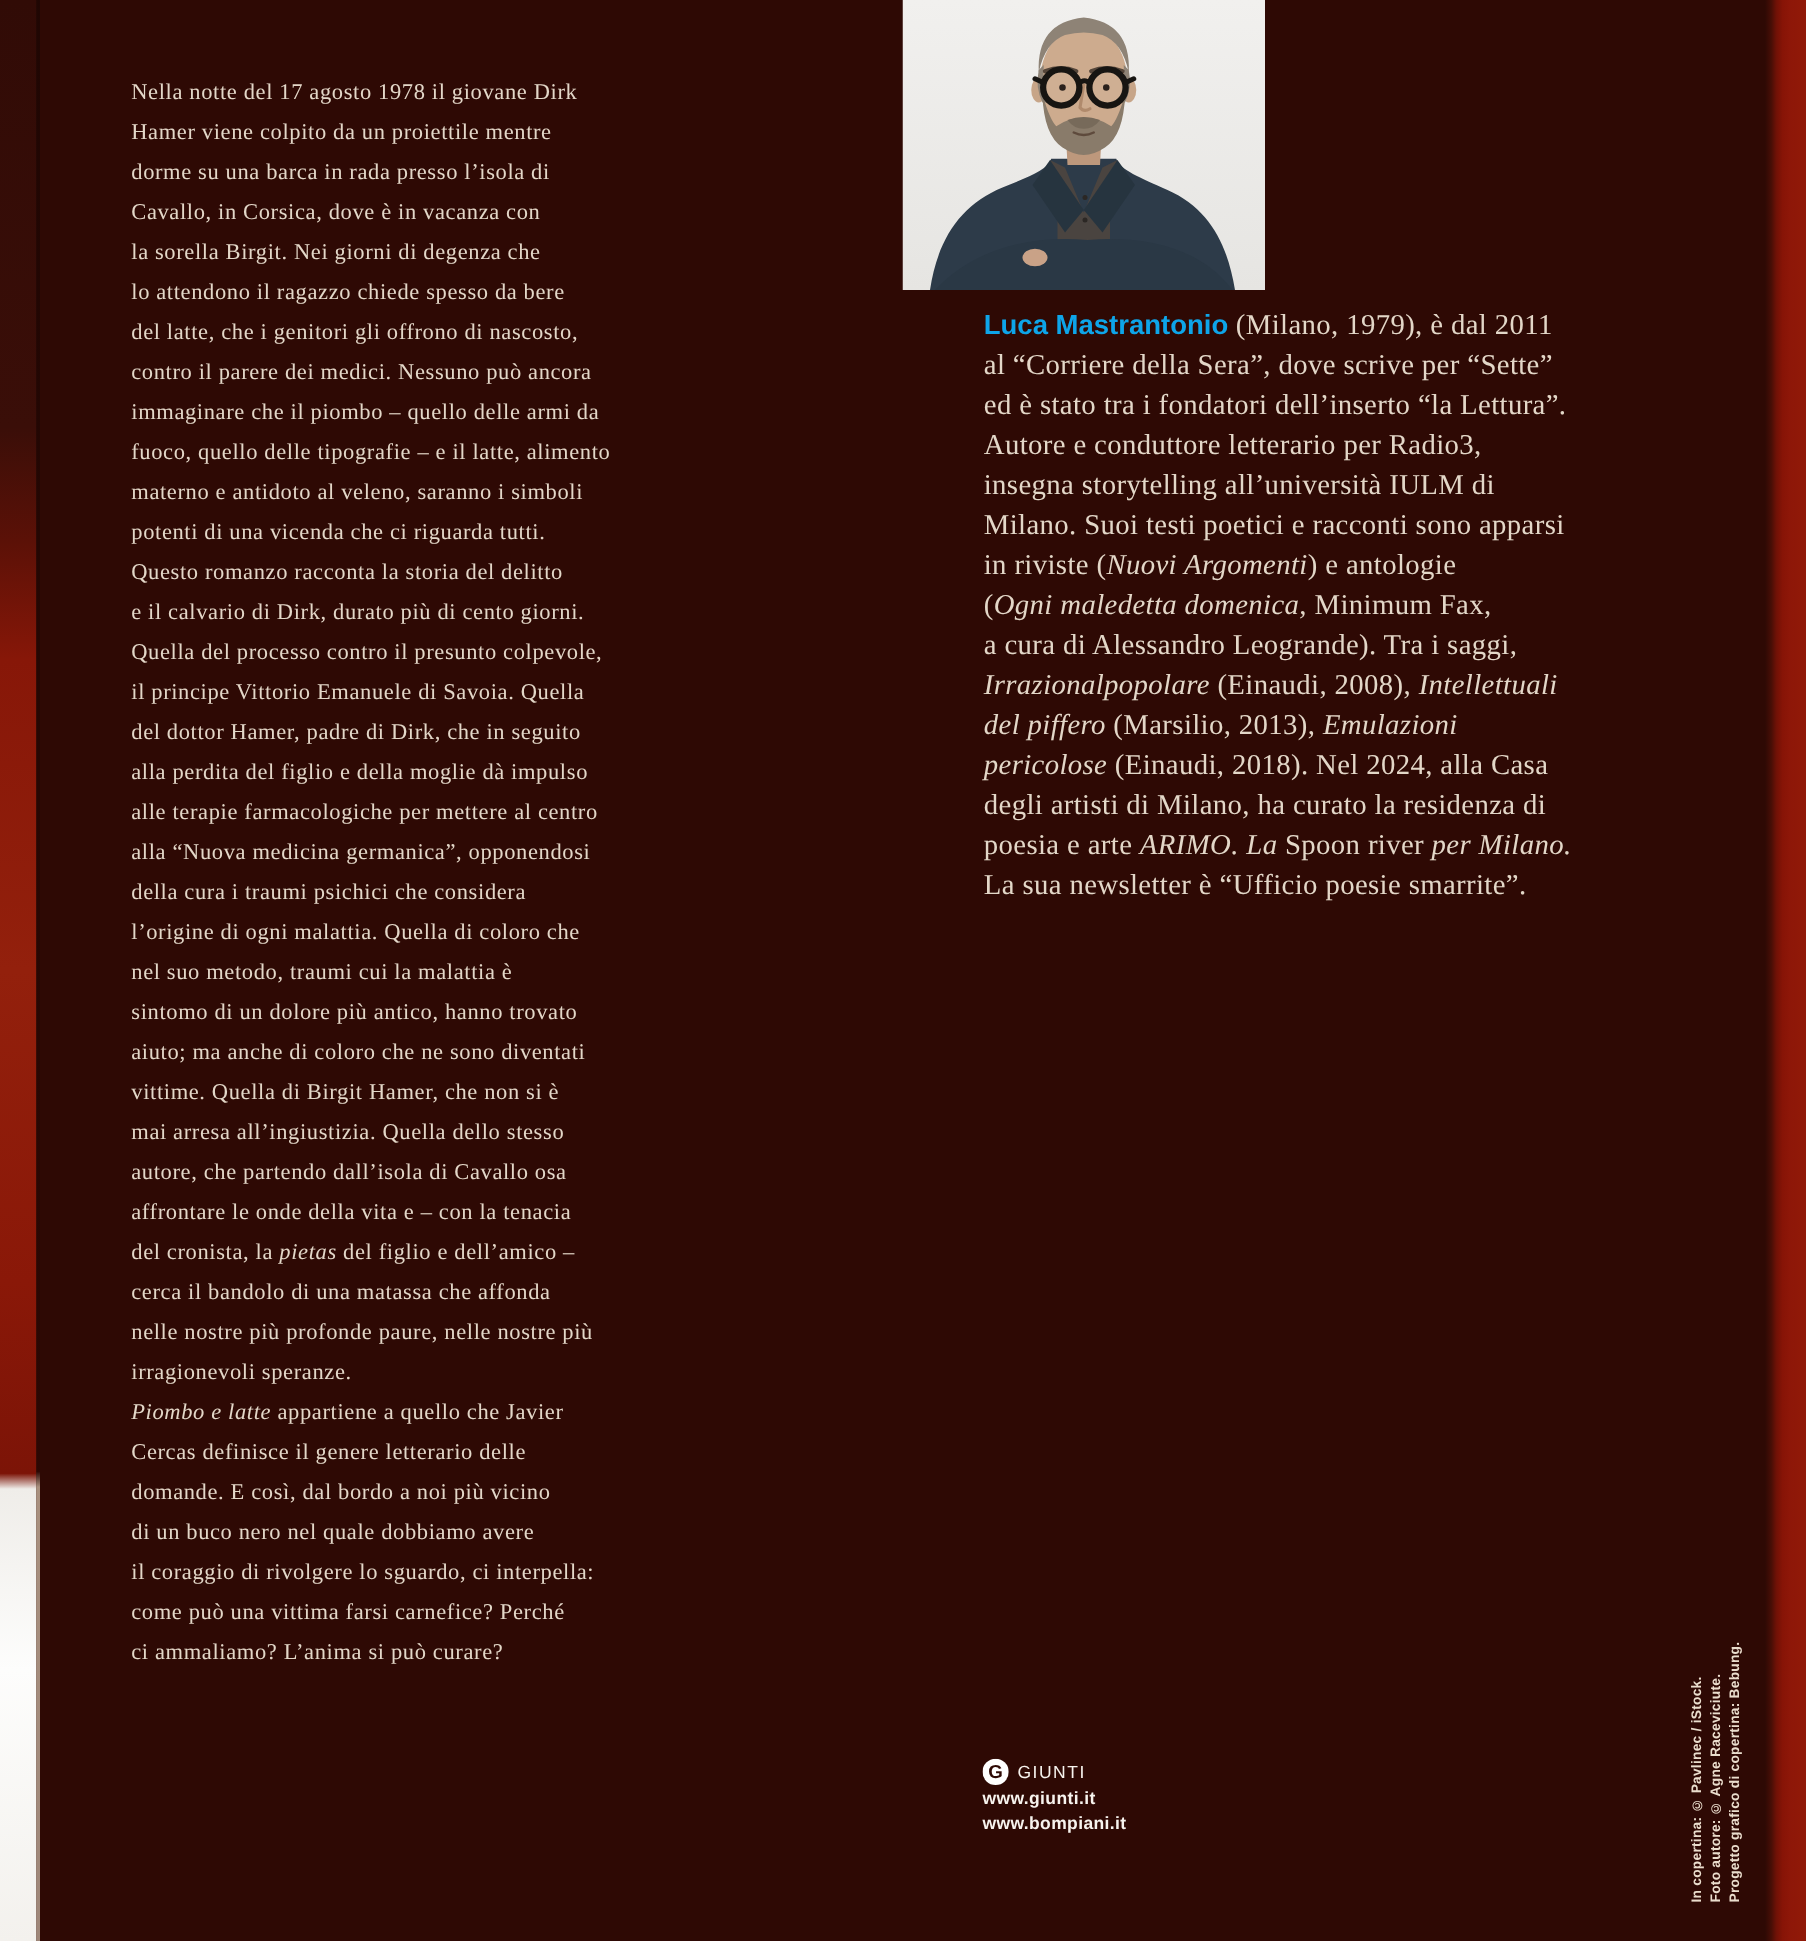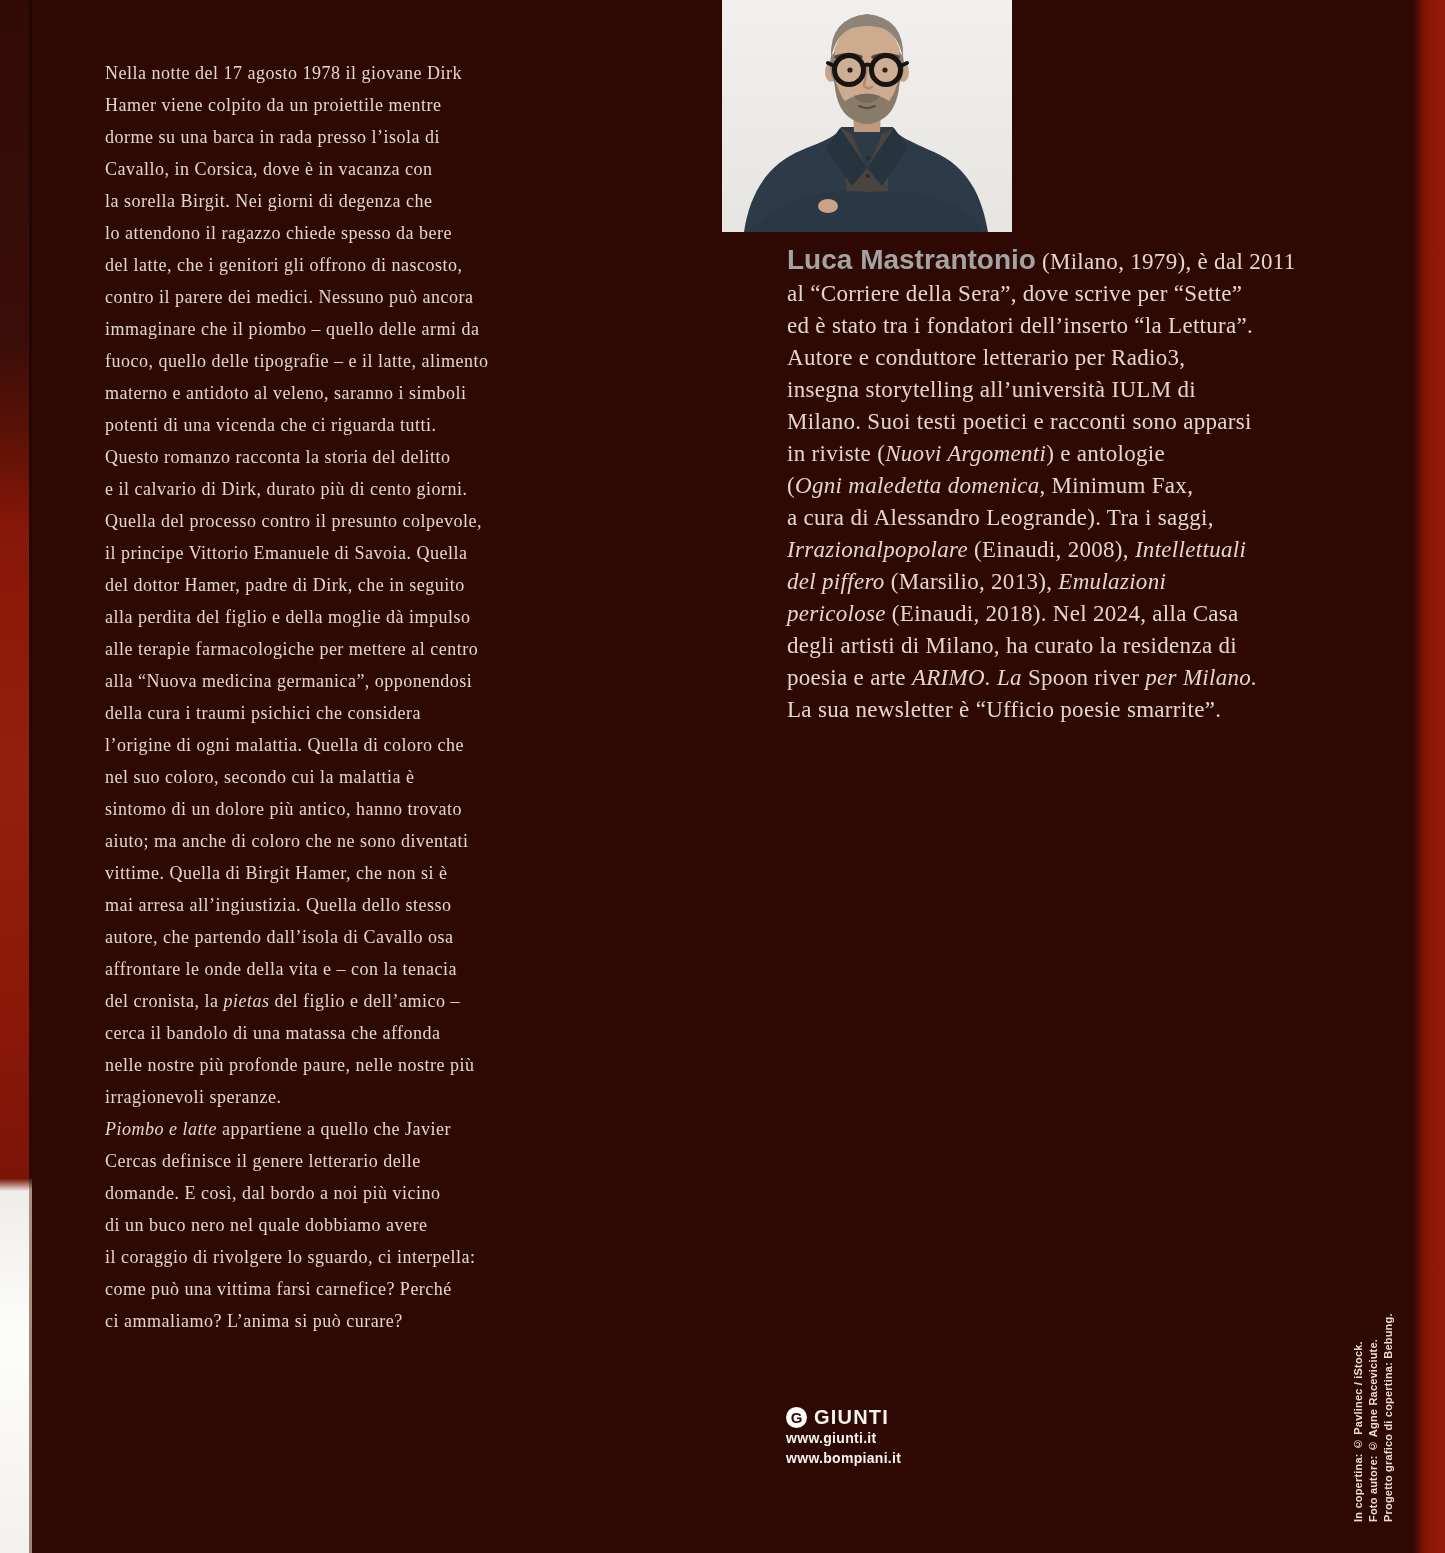--- a/index.html
+++ b/index.html
@@ -39,39 +39,39 @@
   .photo{
     position:absolute;left:722px;top:0;width:290px;height:232px;
   }
   
   .textblock{color:var(--body-text);}
   .tline{white-space:nowrap;}
   .seg-r{font-style:normal;}
   .seg-i{font-style:italic;margin-top:32px;}
   .seg-b{
     font-family:"Liberation Sans", sans-serif;font-weight:bold;
-    font-size:28px;color:#a3a3a3;letter-spacing:0px;
+    font-size:22px;color:#0ea5e9;letter-spacing:0px;
   }
   .synopsis{
     position:absolute;left:105px;top:57px;width:600px;
     font-size:18px;line-height:32px;letter-spacing:.5px;
   }
   .bio{
     position:absolute;left:787px;top:244px;width:578px;
     font-size:23px;line-height:32px;letter-spacing:.3px;
   }
   
   .publisher{
     position:absolute;left:786px;top:1406px;color:var(--pub-text);
     font-family:"Liberation Sans", sans-serif;
   }
   .logo-row{display:flex;align-items:center;gap:7px;height:22px;}
   .logo-mark{width:21px;height:21px;display:block;}
   .logo-name{
-    font-weight:bold;font-size:20px;letter-spacing:1.2px;line-height:22px;
+    font-weight:normal;font-size:14px;letter-spacing:1.2px;line-height:22px;
   }
   .urls{font-weight:bold;font-size:14px;line-height:20px;letter-spacing:.3px;}
   
   .credits{
     position:absolute;left:1351px;top:1280px;height:242px;
     display:flex;flex-direction:row;gap:1px;
   }
   .credits span{
     writing-mode:vertical-rl;transform:rotate(180deg);
     height:100%;
@@ -156,21 +156,21 @@
     <div class="tline"><span class="seg-r">Questo romanzo racconta la storia del delitto</span></div>
     <div class="tline"><span class="seg-r">e il calvario di Dirk, durato più di cento giorni.</span></div>
     <div class="tline"><span class="seg-r">Quella del processo contro il presunto colpevole,</span></div>
     <div class="tline"><span class="seg-r">il principe Vittorio Emanuele di Savoia. Quella</span></div>
     <div class="tline"><span class="seg-r">del dottor Hamer, padre di Dirk, che in seguito</span></div>
     <div class="tline"><span class="seg-r">alla perdita del figlio e della moglie dà impulso</span></div>
     <div class="tline"><span class="seg-r">alle terapie farmacologiche per mettere al centro</span></div>
     <div class="tline"><span class="seg-r">alla “Nuova medicina germanica”, opponendosi</span></div>
     <div class="tline"><span class="seg-r">della cura i traumi psichici che considera</span></div>
     <div class="tline"><span class="seg-r">l’origine di ogni malattia. Quella di coloro che</span></div>
-    <div class="tline"><span class="seg-r">nel suo coloro, secondo cui la malattia è</span></div>
+    <div class="tline"><span class="seg-r">nel suo metodo, traumi cui la malattia è</span></div>
     <div class="tline"><span class="seg-r">sintomo di un dolore più antico, hanno trovato</span></div>
     <div class="tline"><span class="seg-r">aiuto; ma anche di coloro che ne sono diventati</span></div>
     <div class="tline"><span class="seg-r">vittime. Quella di Birgit Hamer, che non si è</span></div>
     <div class="tline"><span class="seg-r">mai arresa all’ingiustizia. Quella dello stesso</span></div>
     <div class="tline"><span class="seg-r">autore, che partendo dall’isola di Cavallo osa</span></div>
     <div class="tline"><span class="seg-r">affrontare le onde della vita e – con la tenacia</span></div>
     <div class="tline"><span class="seg-r">del cronista, la </span><span class="seg-i">pietas</span><span class="seg-r"> del figlio e dell’amico –</span></div>
     <div class="tline"><span class="seg-r">cerca il bandolo di una matassa che affonda</span></div>
     <div class="tline"><span class="seg-r">nelle nostre più profonde paure, nelle nostre più</span></div>
     <div class="tline"><span class="seg-r">irragionevoli speranze.</span></div>

